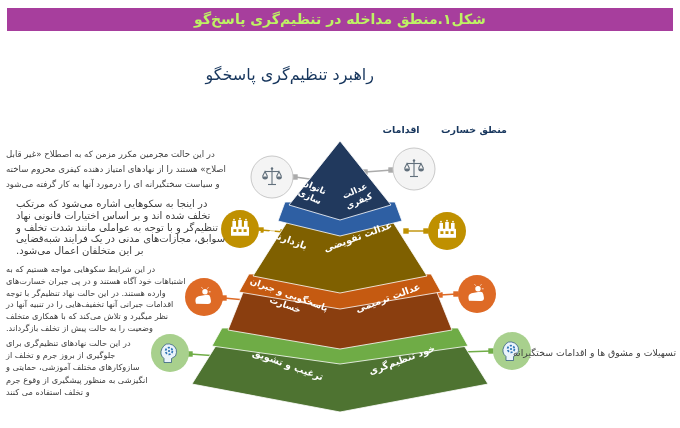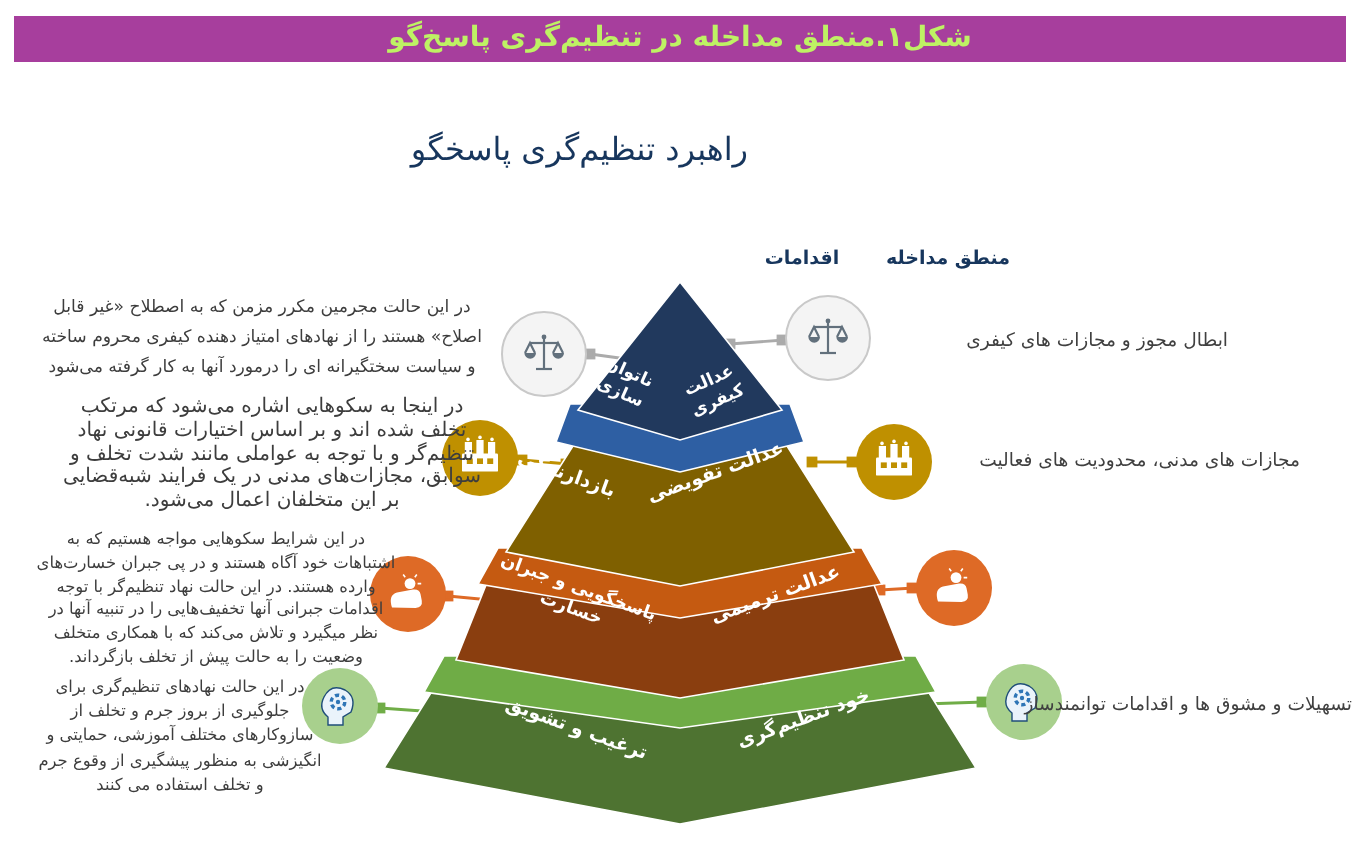--- a/index.html
+++ b/index.html
@@ -7,36 +7,36 @@
           font-family:"DejaVu Sans","Liberation Sans",sans-serif;}
   .titlebar{position:absolute;left:7px;top:8px;width:666px;height:23px;line-height:23px;
             text-align:center;color:#bef264;font-size:14px;font-weight:bold;direction:rtl;}
   .subtitle{position:absolute;left:250px;top:65px;width:124px;text-align:center;
             font-size:16px;direction:rtl;white-space:nowrap;}
   .col-header{position:absolute;top:112px;font-size:9.5px;font-weight:600;direction:rtl;
               white-space:nowrap;text-align:center;margin-top:12px;}
   .tier-label{position:absolute;transform:translate(-50%,-50%) rotate(var(--r));
               color:#ffffff;text-align:center;white-space:pre-line;direction:rtl;
               line-height:1.25;font-weight:600;}
-  .note{position:absolute;direction:rtl;text-align:center;color:#3d3d3d;margin-left:12px;}
+  .note{position:absolute;direction:rtl;text-align:left;color:#3d3d3d;}
   .action{position:absolute;direction:rtl;text-align:right;color:#404040;
           font-size:9.3px;white-space:nowrap;}
   svg{position:absolute;left:0;top:0;}
 </style>
 </head>
 <body>
 
 <div class="canvas">
 
   <div class="titlebar" style="background:#A73E9D;" title="شکل۱.منطق مداخله در تنظیم‌گری پاسخ‌گو">شکل۱.منطق مداخله در تنظیم‌گری پاسخ‌گو</div>
 
   <div class="subtitle" style="color:#17365D;">راهبرد تنظیم‌گری پاسخگو</div>
 
   <div class="col-header" style="left:375px;width:52px;color:#17365D;">اقدامات</div>
-  <div class="col-header" style="left:438px;width:72px;color:#17365D;">منطق مداخله</div>
+  <div class="col-header" style="left:438px;width:72px;color:#17365D;">منطق خسارت</div>
 
   <svg width="680" height="428" viewBox="0 0 680 428">
     <defs>
       <g id="icon-scales" stroke="#62707C" fill="none" stroke-width="1.1">
         <line x1="0" y1="-8.5" x2="0" y2="7.5"></line>
         <path d="M -4 7.5 H 4"></path>
         <line x1="-7" y1="-5.5" x2="7" y2="-5.5"></line>
         <circle cx="0" cy="-8.5" r="1.2" fill="#62707C" stroke="none"></circle>
         <path d="M -9.5 -0.5 L -7 -5.5 L -4.5 -0.5"></path>
         <path d="M -9.8 -0.5 a 2.9 2.9 0 0 0 5.8 0 Z" fill="#62707C" stroke="none"></path>
@@ -160,17 +160,15 @@
   <div class="tier-label" style="left:287px;top:300px;--r:20deg;font-size:8.8px;">پاسخگویی و جبران
 خسارت</div>
   <div class="tier-label" style="left:402px;top:360px;--r:-20deg;font-size:9.6px;">خود تنظیم‌گری</div>
   <div class="tier-label" style="left:288px;top:365px;--r:20deg;font-size:9.6px;">ترغیب و تشویق</div>
 
   <div class="note" style="left:6px;top:147px;width:226px;font-size:8.6px;line-height:15px;">در این حالت مجرمین مکرر مزمن که به اصطلاح «غیر قابل اصلاح» هستند را از نهادهای امتیاز دهنده کیفری محروم ساخته و سیاست سختگیرانه ای را درمورد آنها به کار گرفته می‌شود</div>
   <div class="note" style="left:16px;top:198px;width:216px;font-size:10px;line-height:11.8px;">در اینجا به سکوهایی اشاره می‌شود که مرتکب تخلف شده اند و بر اساس اختیارات قانونی نهاد تنظیم‌گر و با توجه به عواملی مانند شدت تخلف و سوابق، مجازات‌های مدنی در یک فرایند شبه‌قضایی بر این متخلفان اعمال می‌شود.</div>
   <div class="note" style="left:6px;top:337px;width:144px;font-size:8.2px;line-height:12.2px;">در این حالت نهادهای تنظیم‌گری برای جلوگیری از بروز جرم و تخلف از سازوکارهای مختلف آموزشی، حمایتی و انگیزشی به منظور پیشگیری از وقوع جرم و تخلف استفاده می کنند</div>
   <div class="note" style="left:6px;top:264px;width:180px;font-size:8.2px;line-height:11.8px;">در این شرایط سکوهایی مواجه هستیم که به اشتباهات خود آگاه هستند و در پی جبران خسارت‌های وارده هستند. در این حالت نهاد تنظیم‌گر با توجه اقدامات جبرانی آنها تخفیف‌هایی را در تنبیه آنها در نظر میگیرد و تلاش می‌کند که با همکاری متخلف وضعیت را به حالت پیش از تخلف بازگرداند.</div>
 
-  <div class="action" style="left:438px;top:165px;width:176px;">ابطال مجوز و مجازات های کیفری</div>
-  <div class="action" style="left:468px;top:225px;width:182px;">مجازات های مدنی، محدودیت های فعالیت</div>
-  <div class="action" style="left:498px;top:347px;width:178px;">تسهیلات و مشوق ها و اقدامات توانمندساز</div>
+  <div class="action" style="left:498px;top:347px;width:178px;">تسهیلات و مشوق ها و اقدامات سختگیرانه</div>
 
 </div>
 
 </body></html>

